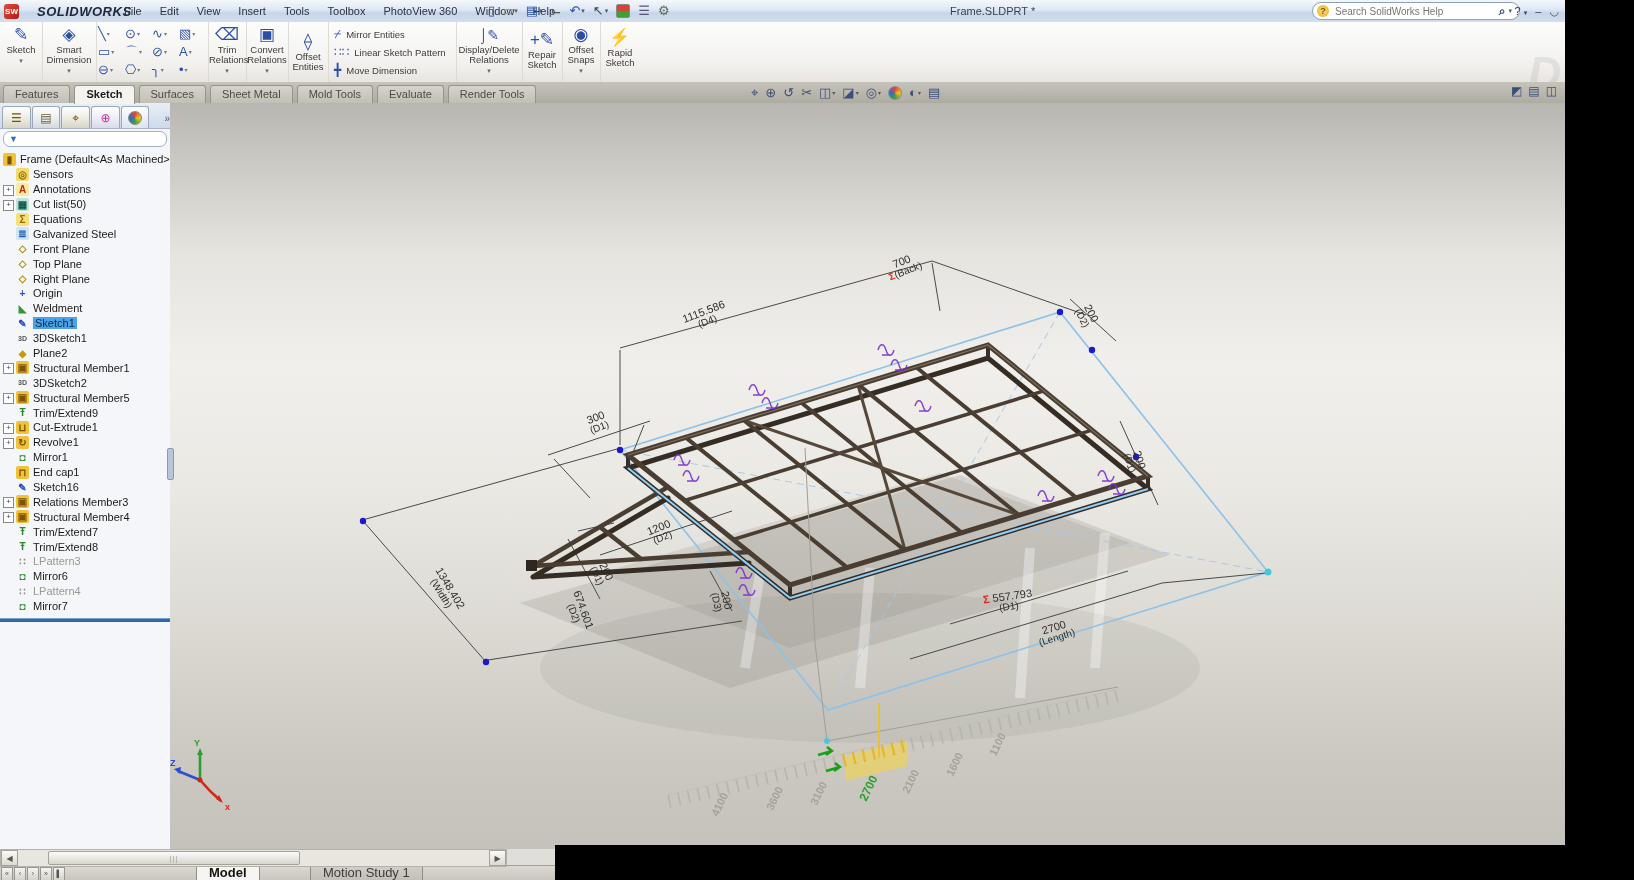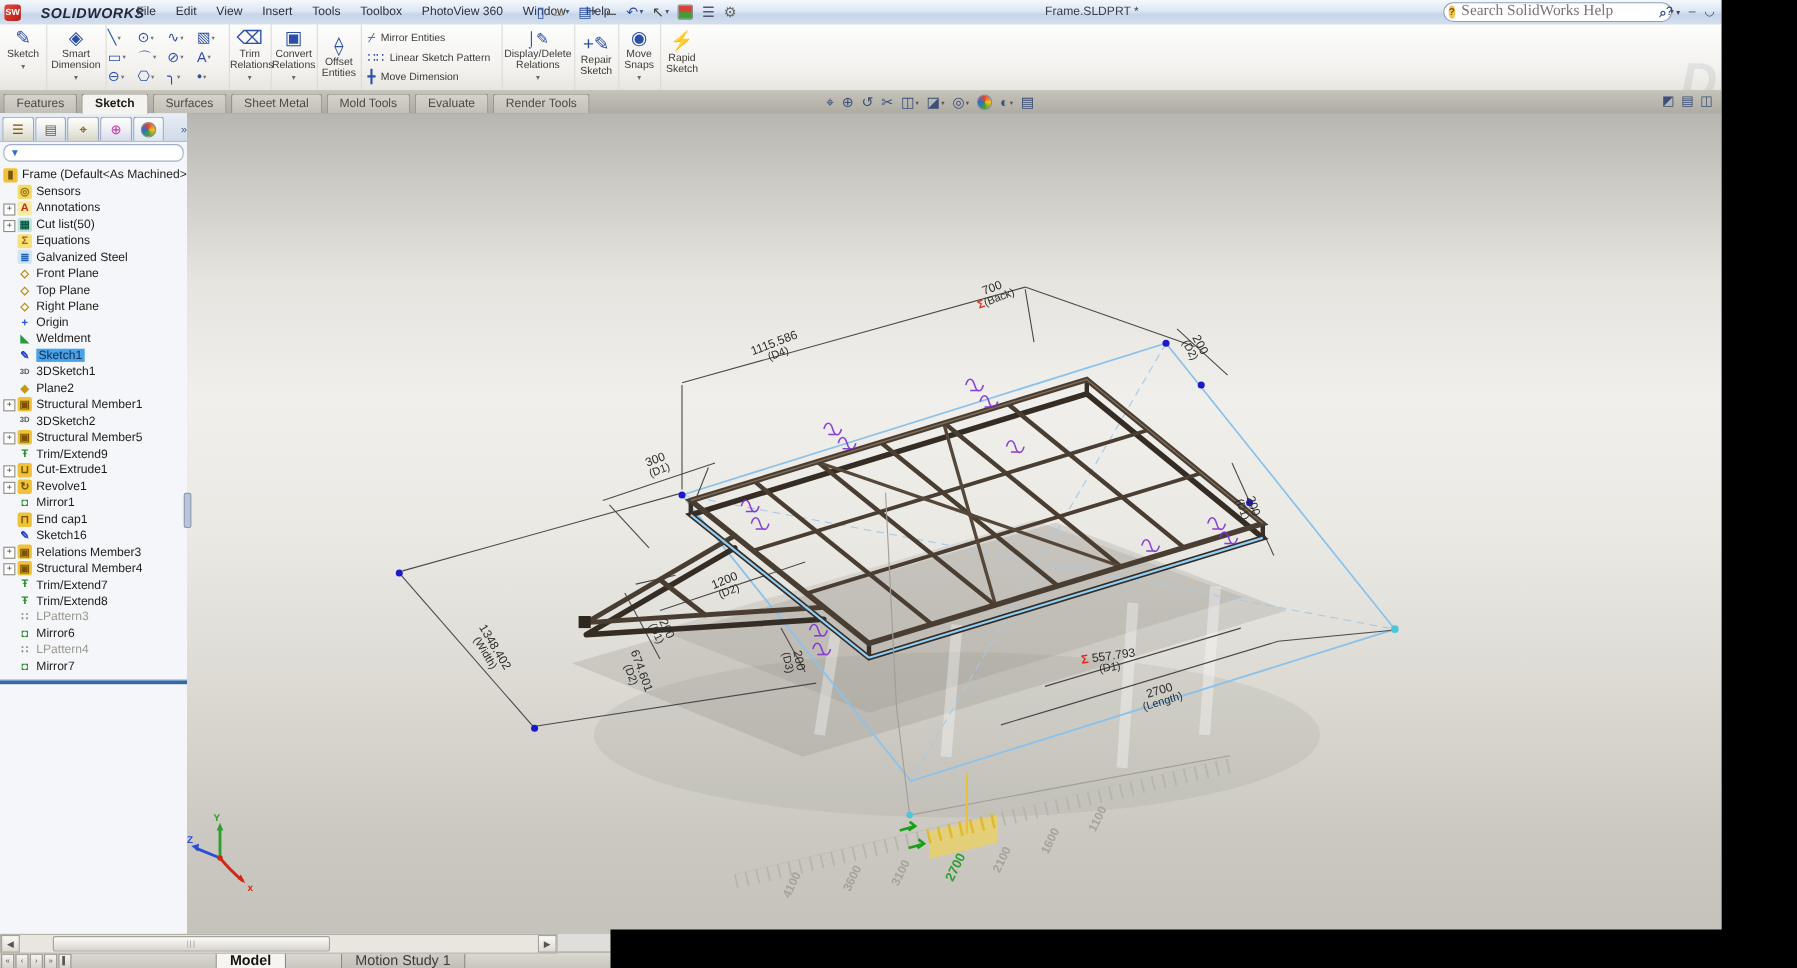--- a/index.html
+++ b/index.html
@@ -18,21 +18,21 @@
   #qat{position:absolute;left:485px;top:1px;height:20px;display:flex;align-items:center;gap:2px;}
   .qat-btn{display:flex;align-items:center;height:18px;padding:0 3px;border-radius:2px;}
   .qat-btn .g{font-size:13px;line-height:16px;}
   .qat-btn .caret{font-size:7px;color:#4a5a74;margin-left:1px;}
   .qat-rebuild-g{width:12px;height:12px;border-radius:2px;background:linear-gradient(#d94334 45%,#3fa03a 55%);border:1px solid #888;}
   #window-title{position:absolute;left:950px;top:0;height:22px;line-height:22px;font-size:11px;color:#3a3f4e;}
   #search-area{position:absolute;right:45px;top:2px;display:flex;align-items:center;gap:4px;}
   #search-box{width:198px;height:16px;background:#fff;border:1px solid #8fa0bc;border-radius:9px;display:flex;align-items:center;padding:0 4px;}
   #search-bubble{width:12px;height:12px;border-radius:50%;background:radial-gradient(#ffe37a,#e8a81f);color:#7a4e00;
     font-size:9px;font-weight:bold;display:flex;align-items:center;justify-content:center;margin-right:4px;}
-  #search-input{border:0;outline:0;flex:1;font-size:14px;color:#8a8f9a;font-family:Liberation Serif, serif;background:transparent;}
+  #search-input{border:0;outline:0;flex:1;font-size:10px;color:#8a8f9a;font-family:Liberation Sans, sans-serif;background:transparent;}
   #search-mag{color:#2f4f8f;font-size:12px;font-weight:bold;}
   .win-btn{font-size:11px;color:#33415e;padding:0 4px;height:18px;line-height:18px;}
   #win-controls{position:absolute;right:2px;top:2px;display:flex;align-items:center;}
 
   
   #ribbon{position:absolute;left:0;top:22px;width:1565px;height:60px;
     background:linear-gradient(#fdfdfc,#f2f1ee 70%,#e7e5e0);border-bottom:1px solid #c9c6bf;}
   #ribbon .rgroup{position:absolute;top:0;height:60px;border-right:1px solid #dedbd4;}
   .bigbtn{position:absolute;top:3px;display:flex;flex-direction:column;align-items:center;width:100%;}
   .bigbtn .bicon{font-size:17px;line-height:20px;color:#2b4fa8;}
@@ -281,21 +281,21 @@
     </div>
     <div class="rgroup" style="left:522px;width:40px;">
       <div class="bigbtn" style="top:8px;">
         <span class="bicon">+✎</span>
         <span class="blabel" style="white-space:normal;width:38px;">Repair Sketch</span>
       </div>
     </div>
     <div class="rgroup" style="left:562px;width:38px;">
       <div class="bigbtn">
         <span class="bicon">◉</span>
-        <span class="blabel" style="white-space:normal;width:36px;">Move Snaps</span>
+        <span class="blabel" style="white-space:normal;width:36px;">Offset Snaps</span>
         <span class="bcaret">▾</span>
       </div>
     </div>
     <div class="rgroup" style="left:600px;width:40px;border-right:0;">
       <div class="bigbtn" style="top:6px;">
         <span class="bicon" style="color:#b8860b;">⚡</span>
         <span class="blabel" style="white-space:normal;width:38px;">Rapid Sketch</span>
       </div>
     </div>
     <div id="ribbon-watermark">D</div>

